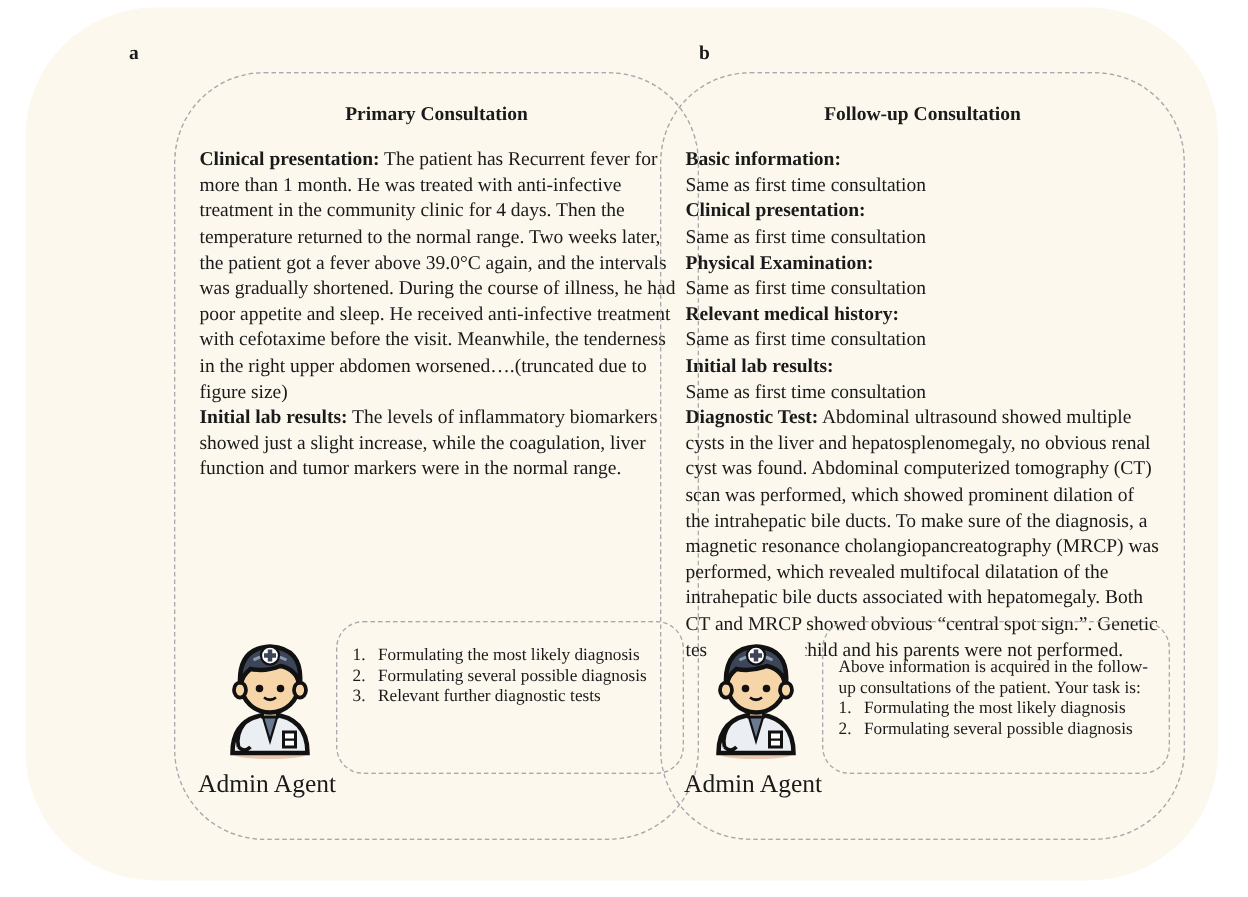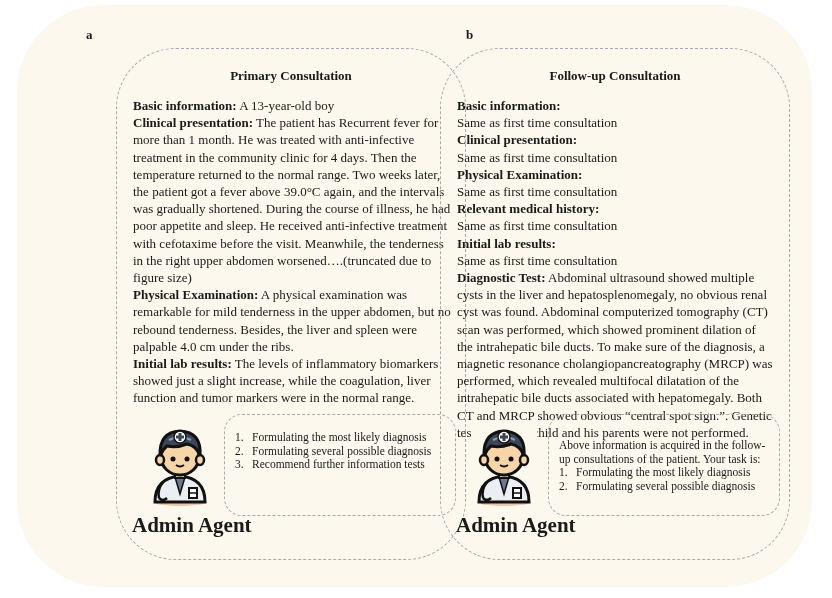--- a/index.html
+++ b/index.html
@@ -19,36 +19,34 @@
     .content p { margin: 0; }
     .content b { font-weight: bold; }
     .task-box { position: absolute; top: 365px; left: 107px; width: 232px; height: 102px;
                 border: 1px dashed #a9a9ad; border-radius: 18px; box-sizing: border-box;
                 font-size: 11.5px; line-height: 13.7px; padding: 16px 8px 0 10px; }
     #panel-b .task-box { top: 365px; left: 107px; padding-top: 24px; }
     .task-box ol { margin: 0; padding: 0; list-style: none; }
     .task-box li { position: relative; padding-left: 17px; }
     .task-box li .num { position: absolute; left: 0; }
     .avatar { position: absolute; left: 30px; top: 375px; width: 66px; height: 82px; }
-    .agent-name { position: absolute; left: 15px; top: 464px; font-weight: bold; font-size: 21px; }
+    .agent-name { position: absolute; left: 15px; top: 464px; font-weight: normal; font-size: 17px; }
   </style>
 </head>
 <body>
 
 <div class="outer"></div>
 
 <div class="panel-label" style="left:86px">a</div>
 <div class="panel-label" style="left:466px">b</div>
 
 <div class="panel" id="panel-a">
   <div class="panel-title">Primary Consultation</div>
   <div class="content">
-    <p><b>Basic information:</b><span> A 13-year-old boy</span></p>
     <p><b>Clinical presentation:</b><span> The patient has Recurrent fever for more than 1 month. He was treated with anti-infective treatment in the community clinic for 4 days. Then the temperature returned to the normal range. Two weeks later, the patient got a fever above 39.0°C again, and the intervals was gradually shortened. During the course of illness, he had poor appetite and sleep. He received anti-infective treatment with cefotaxime before the visit. Meanwhile, the tenderness in the right upper abdomen worsened….(truncated due to figure size)</span></p>
-    <p><b>Physical Examination:</b><span> A physical examination was remarkable for mild tenderness in the upper abdomen, but no rebound tenderness. Besides, the liver and spleen were palpable 4.0 cm under the ribs.</span></p>
     <p><b>Initial lab results:</b><span> The levels of inflammatory biomarkers showed just a slight increase, while the coagulation, liver function and tumor markers were in the normal range.</span></p>
   </div>
 
   <svg class="avatar" viewBox="0 0 66 82">
     <rect x="0" y="0" width="66" height="82" fill="#fcf8ee"></rect>
     <ellipse cx="33" cy="79" rx="24" ry="3" fill="#e8c9b0"></ellipse>
     <path d="M8 78 Q8 54 33 52 Q58 54 58 78 Z" fill="#ebeef2" stroke="#111" stroke-width="3"></path>
     <path d="M28 53 L33 70 L38 53 Z" fill="#6b7a90" stroke="#111" stroke-width="1.5"></path>
     <path d="M16 58 Q10 66 12 74 M12 74 Q16 78 20 74" fill="none" stroke="#111" stroke-width="2.5"></path>
     <rect x="42" y="64" width="8" height="10" fill="#fff" stroke="#111" stroke-width="2"></rect>
@@ -65,21 +63,21 @@
     <circle cx="26" cy="35" r="2.5" fill="#111"></circle>
     <circle cx="40" cy="35" r="2.5" fill="#111"></circle>
     <path d="M29 41 Q33 44 37 41" fill="none" stroke="#111" stroke-width="1.8"></path>
   </svg>
   <div class="agent-name">Admin Agent</div>
 
   <div class="task-box">
     <ol>
       <li><span class="num">1.</span><span>Formulating the most likely diagnosis</span></li>
       <li><span class="num">2.</span><span>Formulating several possible diagnosis</span></li>
-      <li><span class="num">3.</span><span>Recommend further information tests</span></li>
+      <li><span class="num">3.</span><span>Relevant further diagnostic tests</span></li>
     </ol>
   </div>
 </div>
 
 <div class="panel" id="panel-b">
   <div class="panel-title">Follow-up Consultation</div>
   <div class="content">
     <p><b>Basic information:</b><br><span>Same as first time consultation</span></p>
     <p><b>Clinical presentation:</b><br><span>Same as first time consultation</span></p>
     <p><b>Physical Examination:</b><br><span>Same as first time consultation</span></p>

